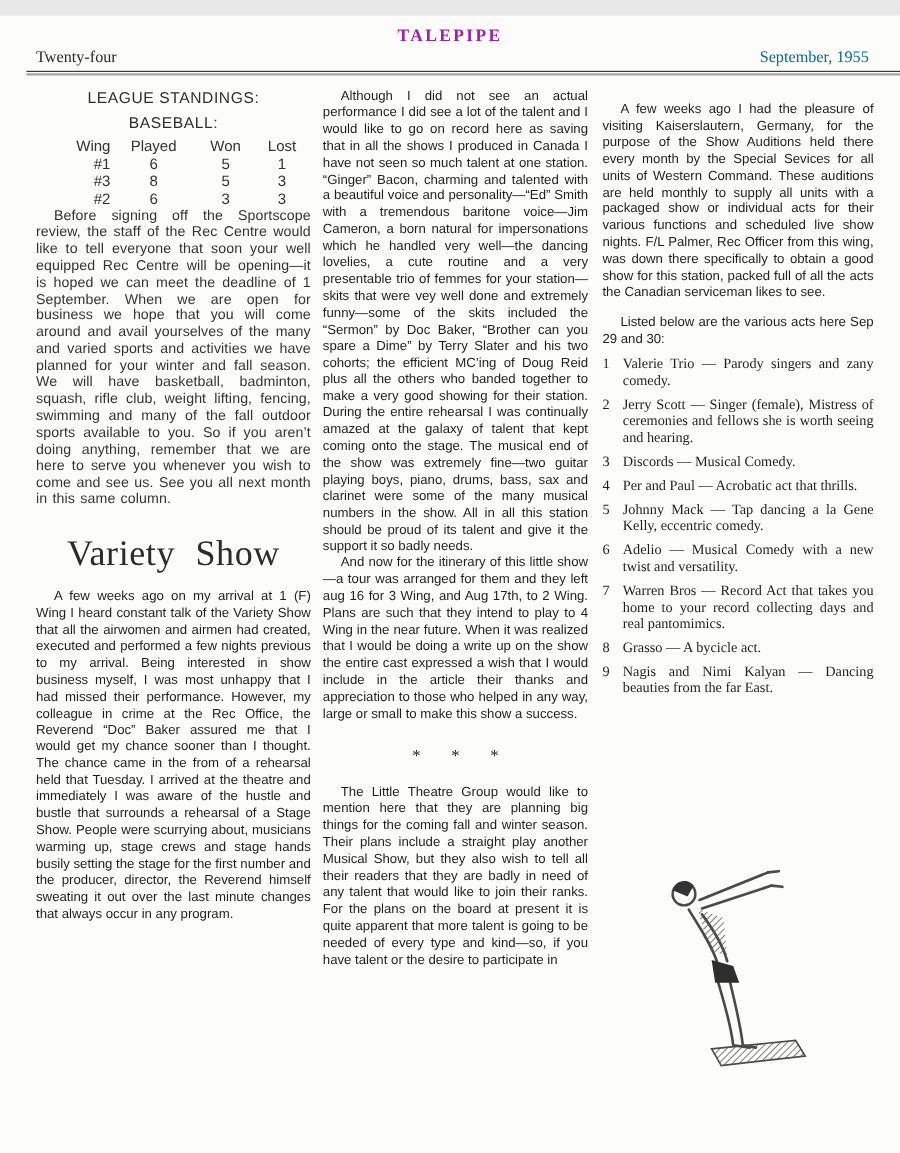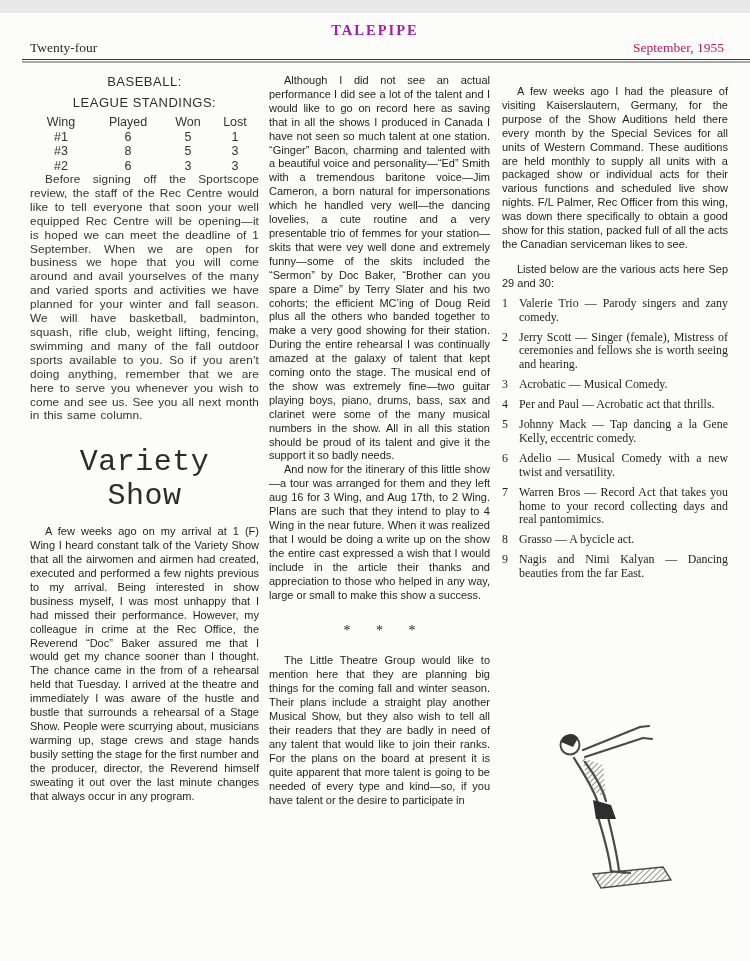--- a/index.html
+++ b/index.html
@@ -4,41 +4,41 @@
 <style>
   html,body{margin:0;padding:0;background:#e8e8e8;}
   #page{
     position:relative;width:750px;height:961px;margin:13px auto;
     background:#fcfcfb;overflow:hidden;color:#222;
   }
   
   .hdr-left{position:absolute;left:30px;top:27px;font:13.5px "Liberation Serif",serif;color:#2a2a2a;}
   .hdr-center{position:absolute;left:50%;top:9px;transform:translateX(-50%);
     font:bold 14.5px "Liberation Serif",serif;letter-spacing:2px;color:#a21caf;}
-  .hdr-right{position:absolute;right:26px;top:27px;font:13.5px "Liberation Serif",serif;color:#be185d;}
+  .hdr-right{position:absolute;right:26px;top:27px;font:13.5px "Liberation Serif",serif;color:#0369a1;}
   .hdr-rule{position:absolute;left:22px;right:0;top:46px;height:1px;
     border-top:1.5px solid #3a3a3a;border-bottom:2.5px solid #a9a9a9;}
   
   .col{position:absolute;top:58px;}
   #col1{left:30px;width:229px;}
   #col2{left:269px;top:61px;width:221px;}
   #col3{left:502px;top:61px;width:226px;}
   
   .sans{font-family:"Liberation Sans",sans-serif;color:#333;}
   .st-title{ text-align:center;font-size:13px;letter-spacing:.5px;line-height:21px;color:#2e2e2e;}
   .st-table{margin-top:2px;font-size:12.5px;line-height:14.5px;}
   .st-row{display:grid;grid-template-columns:62px 72px 48px 46px;}
   .st-row span{display:block;}
-  .st-row span:first-child{text-align:center;}
+  .st-row span:first-child{text-align:right;}
   .st-row span:not(:first-child){text-align:center;}
   .sans-body{font-size:11.8px;line-height:13.9px;text-align:justify;margin:0;
     letter-spacing:.1px;word-spacing:1px;}
   .sans-body.indent{text-indent:15px;}
   .sans-body + .sans-body{margin-top:5px;}
-  .headline{text-align:center;font-family:Liberation Mono, monospace;font-weight:400;
+  .headline{text-align:center;font-family:Liberation Serif, serif;font-weight:400;
     font-size:30px;letter-spacing:.5px;word-spacing:9px;color:#2b2b2b;
     margin:22px 0 12px 0;line-height:34px;}
   
   .serif-body{font-family:Liberation Sans, sans-serif;font-size:11px;line-height:13.9px;
     text-align:justify;margin:0;color:#1f1f1f;}
   .serif-body.indent{text-indent:15px;}
   .gap-m{margin-top:11px;}
   .separator{font-family:"Liberation Serif",serif;font-size:14px;text-align:center;
     word-spacing:22px;margin:21px 0 15px 0;color:#1f1f1f;}
   
@@ -59,22 +59,22 @@
 
 <div id="page">
 
   <div class="hdr-left">Twenty-four</div>
   <div class="hdr-center">TALEPIPE</div>
   <div class="hdr-right">September, 1955</div>
   <div class="hdr-rule"></div>
 
   <div id="col1" class="col">
     <div class="sans">
+      <div class="st-title">LEAGUE STANDINGS:</div>
       <div class="st-title">BASEBALL:</div>
-      <div class="st-title">LEAGUE STANDINGS:</div>
       <div class="st-table">
         <div class="st-row">
           <span>Wing</span>
           <span>Played</span>
           <span>Won</span>
           <span>Lost</span>
         </div>
         <div class="st-row">
           <span>#1</span>
           <span>6</span>
@@ -114,21 +114,21 @@
       <div class="act">
           <span class="act-num">1</span>
           <span class="act-text">Valerie Trio — Parody singers and zany comedy.</span>
         </div>
       <div class="act">
           <span class="act-num">2</span>
           <span class="act-text">Jerry Scott — Singer (female), Mistress of ceremonies and fellows she is worth seeing and hearing.</span>
         </div>
       <div class="act">
           <span class="act-num">3</span>
-          <span class="act-text">Acrobatic — Musical Comedy.</span>
+          <span class="act-text">Discords — Musical Comedy.</span>
         </div>
       <div class="act">
           <span class="act-num">4</span>
           <span class="act-text">Per and Paul — Acrobatic act that thrills.</span>
         </div>
       <div class="act">
           <span class="act-num">5</span>
           <span class="act-text">Johnny Mack — Tap dancing a la Gene Kelly, eccentric comedy.</span>
         </div>
       <div class="act">

